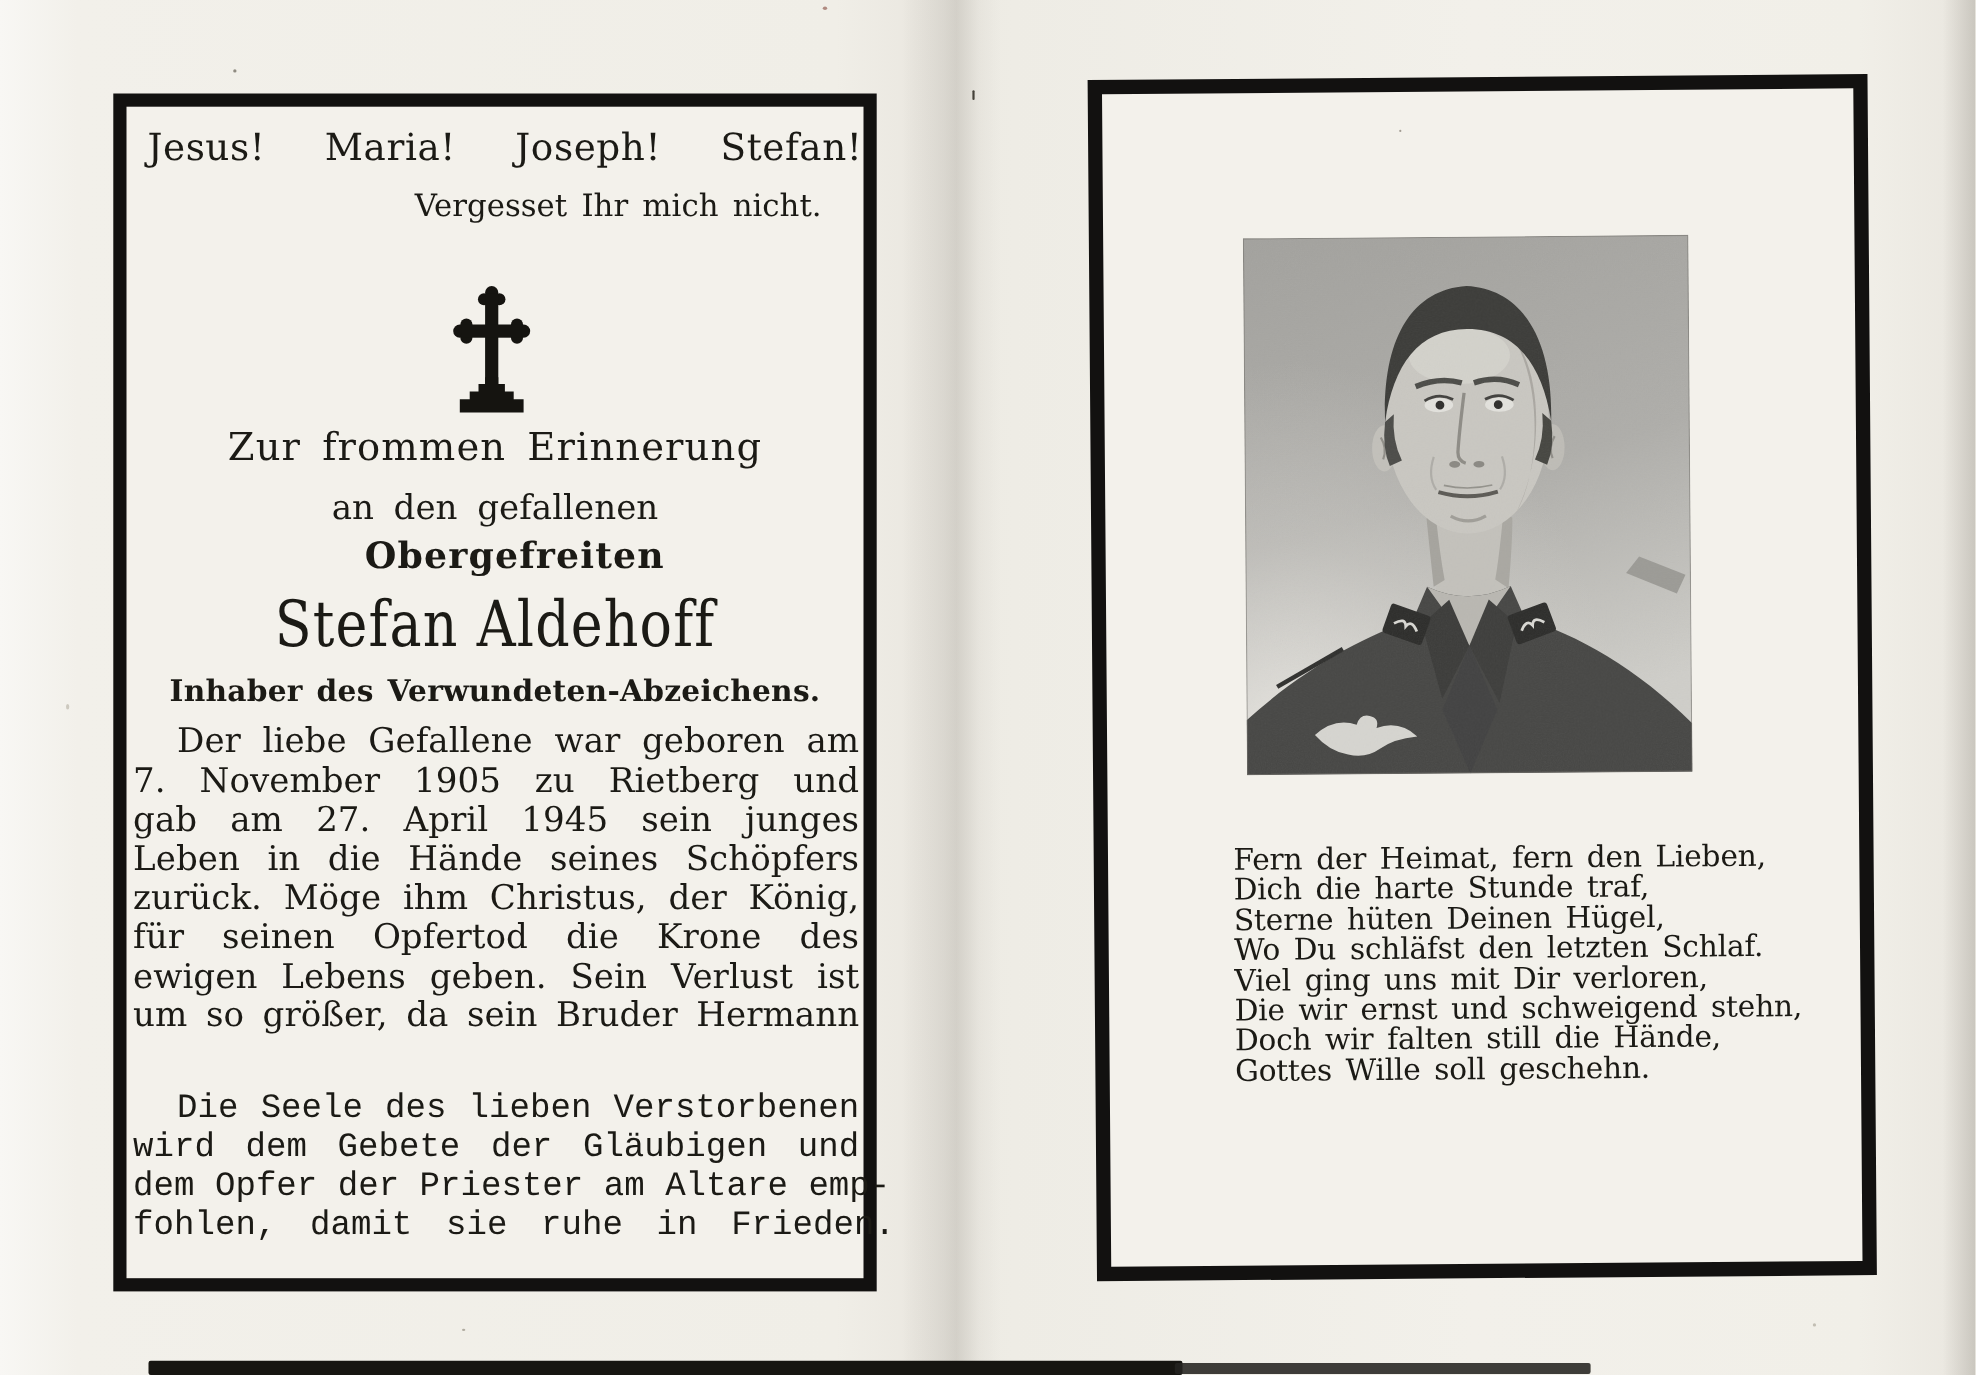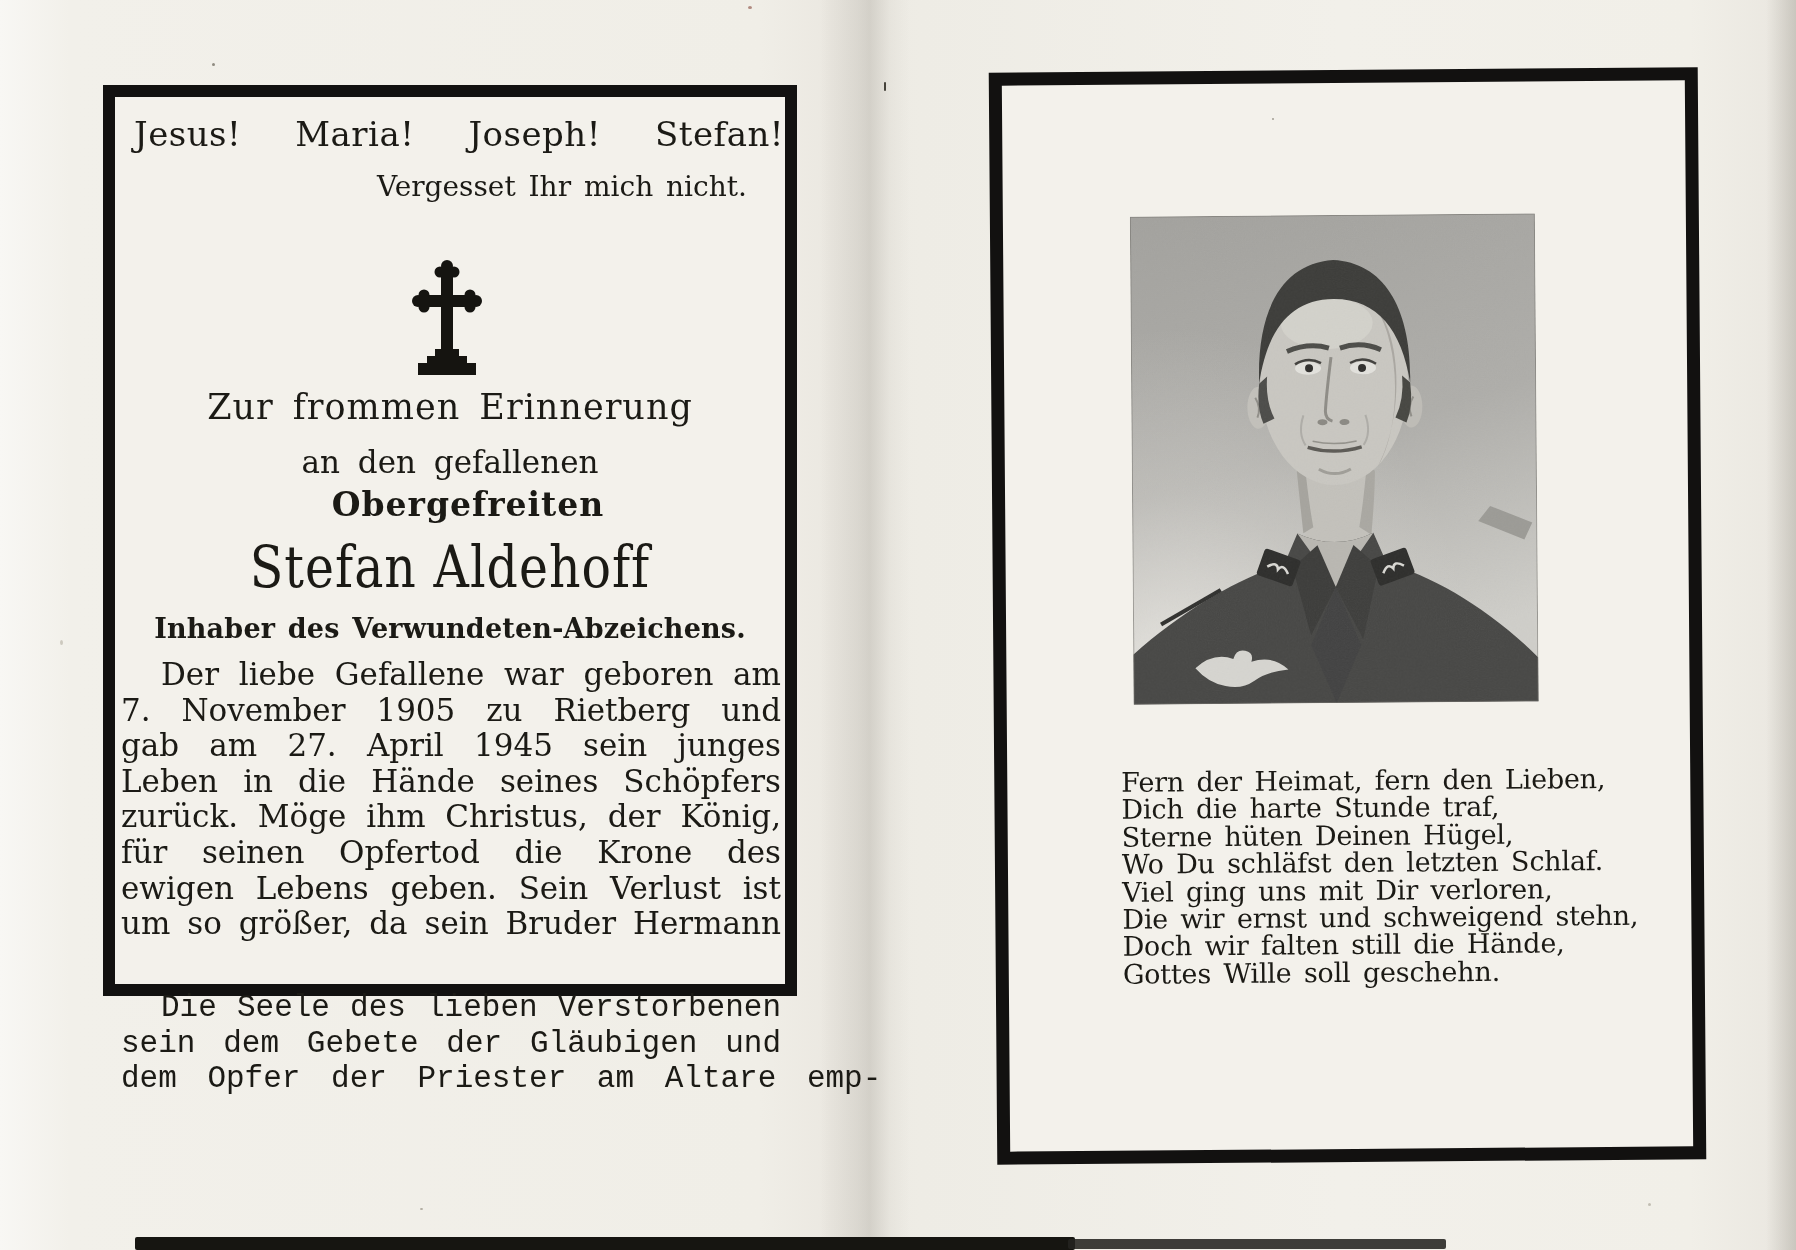--- a/index.html
+++ b/index.html
@@ -21,21 +21,21 @@
   }
   .right-shadow{
     position:absolute;right:0;top:0;width:30px;height:1250px;
     background:linear-gradient(90deg,rgba(120,115,105,0) 0%,rgba(120,115,105,0.28) 100%);
   }
   .speck{position:absolute;border-radius:50%;}
 
   
   .card{position:absolute;box-sizing:border-box;background:#f3f1eb;}
   .card-left{
-    left:103px;top:85px;width:694px;height:911px;
+    left:103px;top:85px;width:694px;height:1089px;
     border:12px solid #121110;
   }
   .card-right{
     left:993px;top:70px;width:709px;height:1092px;
     border:13px solid #121110;
     transform:rotate(-0.45deg);
   }
 
   
   .invocation{
@@ -140,22 +140,23 @@
         <div class="jline">gab am 27. April 1945 sein junges</div>
         <div class="jline">Leben in die Hände seines Schöpfers</div>
         <div class="jline">zurück. Möge ihm Christus, der König,</div>
         <div class="jline">für seinen Opfertod die Krone des</div>
         <div class="jline">ewigen Lebens geben. Sein Verlust ist</div>
         <div class="jline">um so größer, da sein Bruder Hermann</div>
       </div>
 
     <div class="para para2">
         <div class="jline">Die Seele des lieben Verstorbenen</div>
-        <div class="jline">sein dem Gebete der Gläubigen und</div>
+        <div class="jline">wird dem Gebete der Gläubigen und</div>
         <div class="jline">dem Opfer der Priester am Altare emp-</div>
+        <div class="jline">fohlen, damit sie ruhe in Frieden.</div>
       </div>
   </div>
 
   <div class="card card-right">
 
     <svg class="photo" viewBox="0 0 405 488" preserveAspectRatio="none">
       <defs>
         <linearGradient id="pbg" x1="0" y1="0" x2="0.25" y2="1">
           <stop offset="0" stop-color="#a2a19d"></stop>
           <stop offset="0.55" stop-color="#aeada9"></stop>

